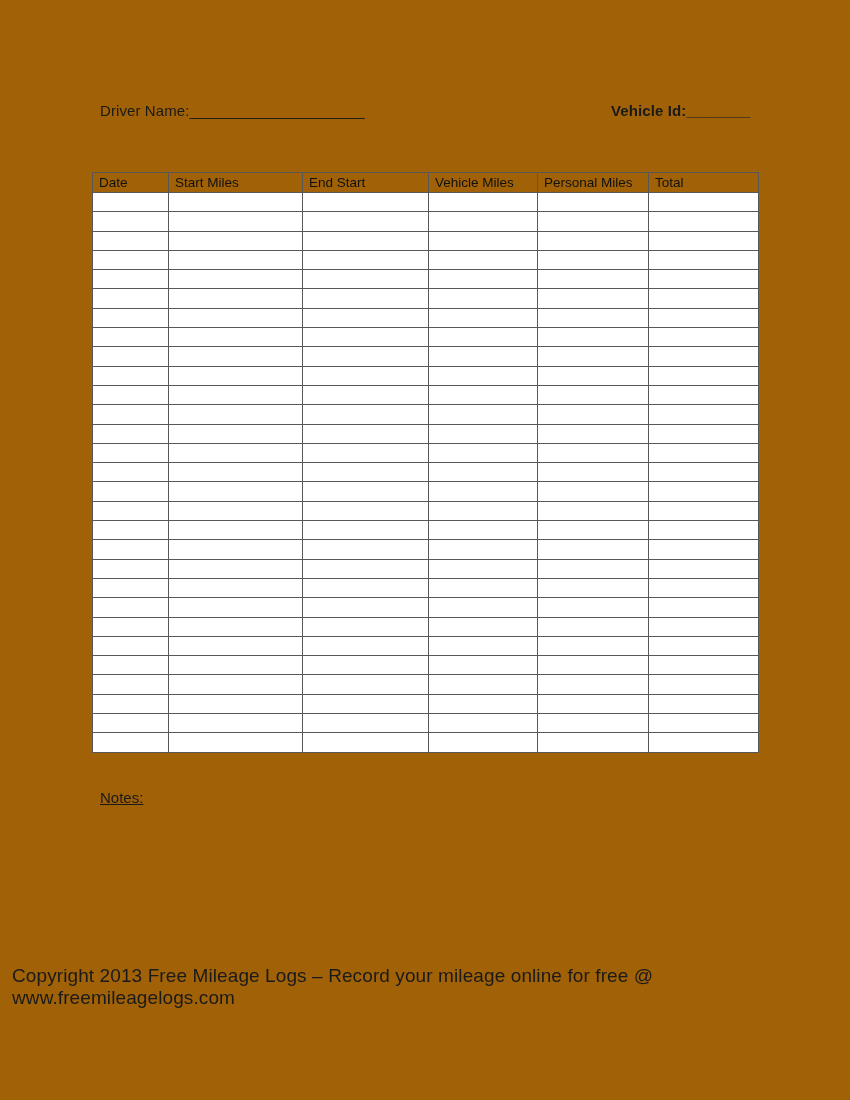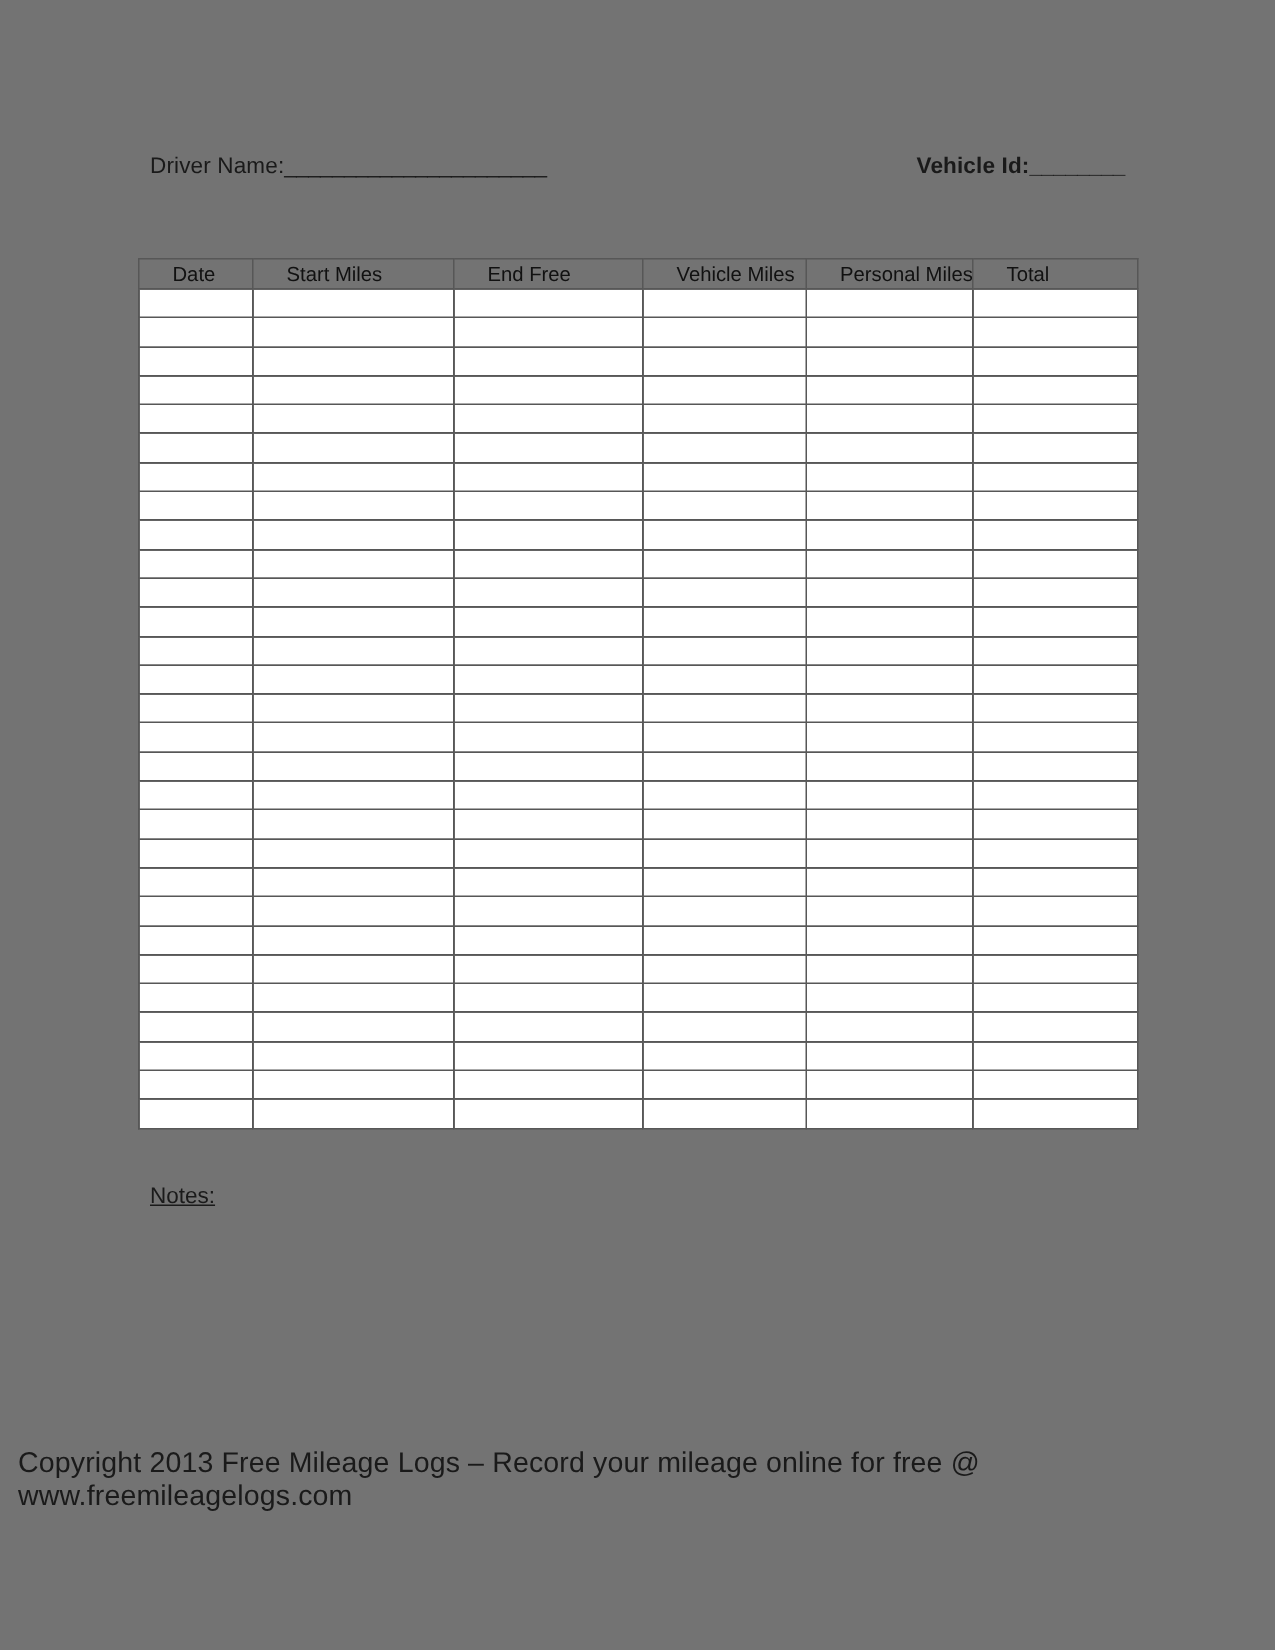--- a/index.html
+++ b/index.html
@@ -4,21 +4,21 @@
 <style>
   html, body {
     margin: 0;
     padding: 0;
     background: #ffffff;
   }
   .page {
     position: relative;
     width: 850px;
     height: 1100px;
-    background: #737373;
+    background: #a16207;
     font-family: "Liberation Sans", sans-serif;
     color: #1a1a1a;
     overflow: hidden;
   }
   
   .form-header {
     position: absolute;
     top: 101px;
     left: 0;
     width: 100%;
@@ -45,21 +45,21 @@
   .log-table th, .log-table td {
     border: 1px solid #575757;
     padding: 0;
     overflow: hidden;
   }
   .log-table th {
     height: 19px;
     font-size: 13.5px;
     font-weight: normal;
     text-align: left;
-    padding-left: 22px;
+    padding-left: 6px;
     line-height: 19px;
     color: #111111;
     white-space: nowrap;
   }
   .log-table td {
     height: 18.3px;
     background: #ffffff;
   }
   
   .notes-label {
@@ -100,21 +100,21 @@
         <col style="width: 134px;">
         <col style="width: 126px;">
         <col style="width: 109px;">
         <col style="width: 111px;">
         <col style="width: 110px;">
       </colgroup>
     <thead>
       <tr>
           <th>Date</th>
           <th>Start Miles</th>
-          <th>End Free</th>
+          <th>End Start</th>
           <th>Vehicle Miles</th>
           <th>Personal Miles</th>
           <th>Total</th>
         </tr>
     </thead>
     <tbody>
         <tr>
           <td></td>
           <td></td>
           <td></td>

